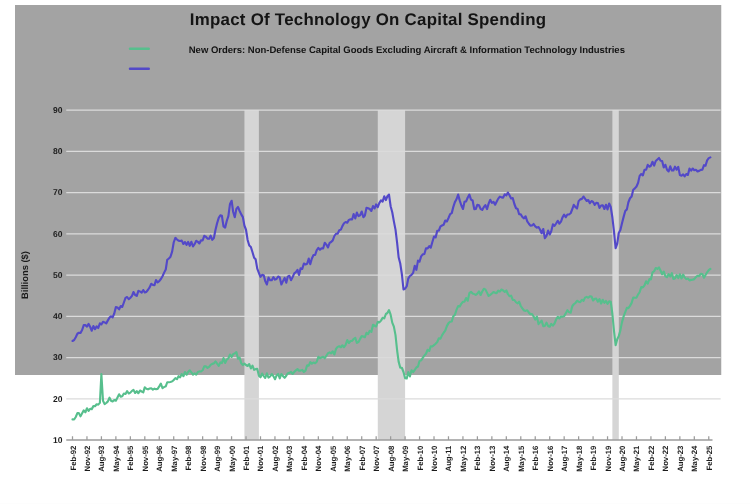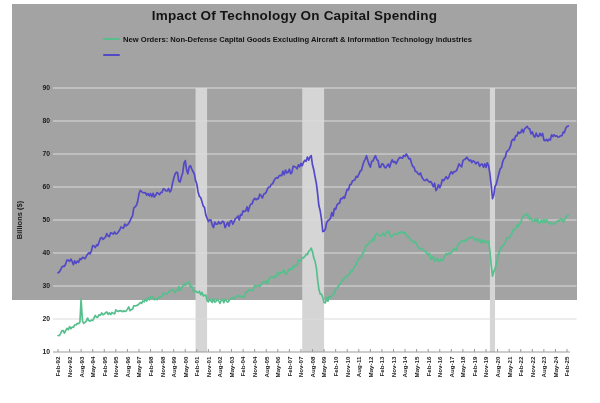--- a/index.html
+++ b/index.html
@@ -2,21 +2,21 @@
 <html><head>
 <meta charset="utf-8">
 <style>
   html,body{margin:0;padding:0;background:#ffffff;width:600px;height:403px;overflow:hidden;
     font-family:"Liberation Sans","DejaVu Sans",sans-serif;}
   .stage{position:relative;width:600px;height:403px;background:#ffffff;}
   .panel{position:absolute;left:12px;top:4px;width:565px;height:296px;background:#a3a3a3;}
   .title{position:absolute;left:0;top:4px;width:565px;text-align:center;
     font-size:13.5px;font-weight:bold;color:#141414;letter-spacing:.2px;}
   .legend{position:absolute;left:91px;top:27px;}
-  .legend-row{display:flex;align-items:center;height:16px;}
+  .legend-row{display:flex;align-items:center;height:16px;gap:28px;}
   .swatch{width:17px;height:2.4px;border-radius:1.2px;margin-right:3px;flex:0 0 auto;}
   .legend-label{font-size:7.6px;font-weight:600;color:#141414;white-space:nowrap;}
   svg{position:absolute;left:0;top:0;}
   text{font-family:"Liberation Sans","DejaVu Sans",sans-serif;}
 </style>
 </head>
 <body>
 
 <div class="stage">
   <div class="panel">

